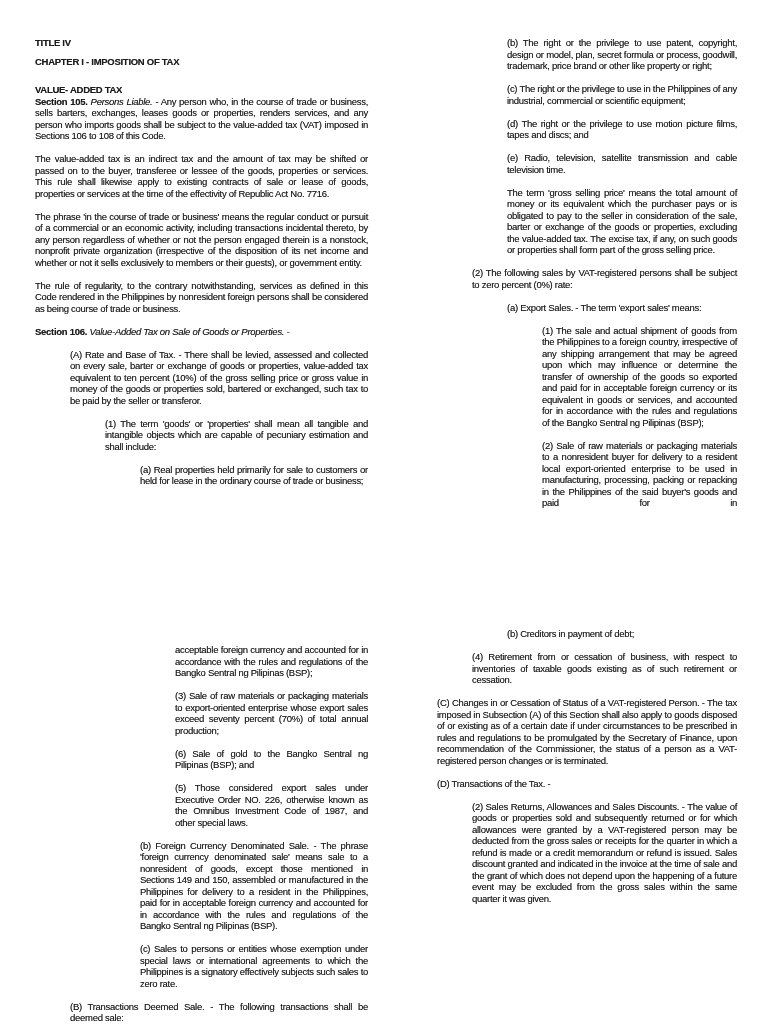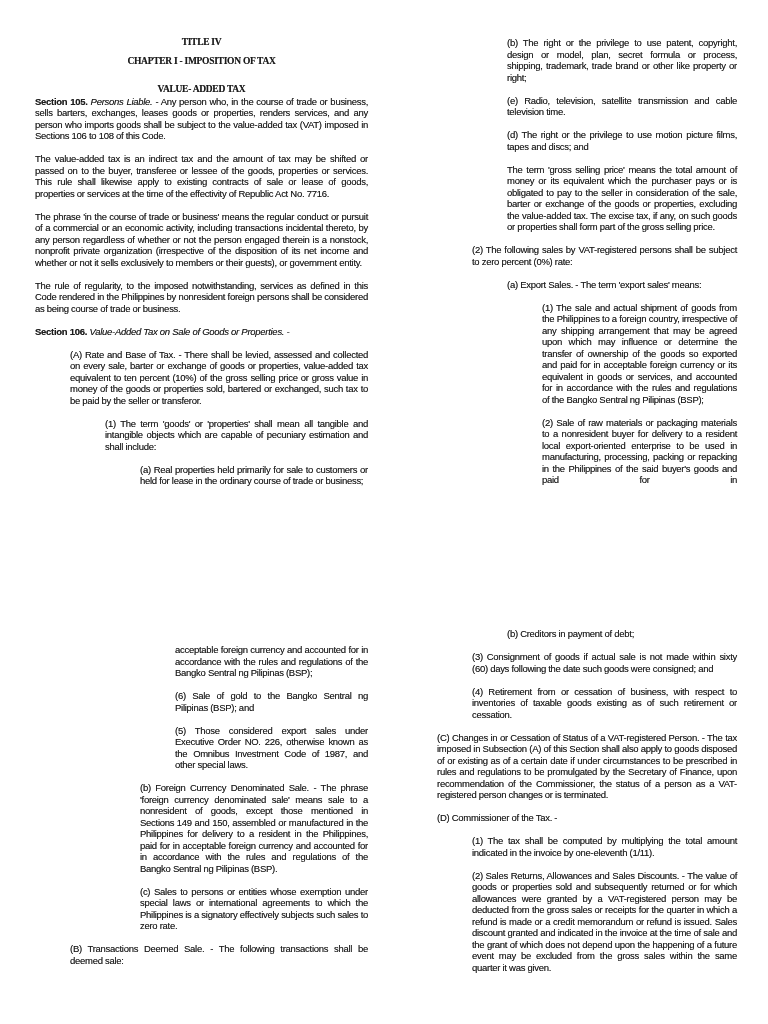--- a/index.html
+++ b/index.html
@@ -22,22 +22,21 @@
   .col {
     position: absolute;
     text-align: justify;
   }
   .col-p1-left  { left: 35px;  top: 0;     width: 333px; padding-top: 37px; }
   .col-p1-right { left: 437px; top: 37px;  width: 300px; }
   .col-p2-left  { left: 35px;  top: 644px; width: 333px; }
   .col-p2-right { left: 437px; top: 628px; width: 300px; }
   .doc-title {
     font-weight: bold;
-    text-align: center;
-    font-family: Liberation Serif, serif;
+    text-align: left;
   }
   .chapter {
     margin-top: 7px;
     margin-bottom: 17px;
   }
   .para { margin: 0 0 11.5px 0; }
   .para:last-child { margin-bottom: 0; }
   .indent-1 { margin-left: 35px; }
   .indent-2 { margin-left: 70px; }
   .indent-3 { margin-left: 105px; }
@@ -50,55 +49,55 @@
 <body>
 
 <div class="col col-p1-left">
   <div class="doc-title">TITLE IV</div>
   <div class="doc-title chapter">CHAPTER I - IMPOSITION OF TAX</div>
   <div class="doc-title">VALUE- ADDED TAX</div>
   <div>
       <p class="para indent-0"><span class="b">Section 105.</span><span> </span><span class="i">Persons Liable.</span><span> - Any person who, in the course of trade or business, sells barters, exchanges, leases goods or properties, renders services, and any person who imports goods shall be subject to the value-added tax (VAT) imposed in Sections 106 to 108 of this Code.</span></p>
       <p class="para indent-0"><span>The value-added tax is an indirect tax and the amount of tax may be shifted or passed on to the buyer, transferee or lessee of the goods, properties or services. This rule shall likewise apply to existing contracts of sale or lease of goods, properties or services at the time of the effectivity of Republic Act No. 7716.</span></p>
       <p class="para indent-0"><span>The phrase 'in the course of trade or business' means the regular conduct or pursuit of a commercial or an economic activity, including transactions incidental thereto, by any person regardless of whether or not the person engaged therein is a nonstock, nonprofit private organization (irrespective of the disposition of its net income and whether or not it sells exclusively to members or their guests), or government entity.</span></p>
-      <p class="para indent-0"><span>The rule of regularity, to the imposed notwithstanding, services as defined in this Code rendered in the Philippines by nonresident foreign persons shall be considered as being course of trade or business.</span></p>
+      <p class="para indent-0"><span>The rule of regularity, to the contrary notwithstanding, services as defined in this Code rendered in the Philippines by nonresident foreign persons shall be considered as being course of trade or business.</span></p>
       <p class="para indent-0"><span class="b">Section 106.</span><span> </span><span class="i">Value-Added Tax on Sale of Goods or Properties. -</span></p>
       <p class="para indent-1"><span>(A) Rate and Base of Tax. - There shall be levied, assessed and collected on every sale, barter or exchange of goods or properties, value-added tax equivalent to ten percent (10%) of the gross selling price or gross value in money of the goods or properties sold, bartered or exchanged, such tax to be paid by the seller or transferor.</span></p>
       <p class="para indent-2"><span>(1) The term 'goods' or 'properties' shall mean all tangible and intangible objects which are capable of pecuniary estimation and shall include:</span></p>
       <p class="para indent-3"><span>(a) Real properties held primarily for sale to customers or held for lease in the ordinary course of trade or business;</span></p>
     </div>
 </div>
 
 <div class="col col-p1-right">
   <div>
-      <p class="para indent-2"><span>(b) The right or the privilege to use patent, copyright, design or model, plan, secret formula or process, shipping, trademark, trade brand or other like property or right;</span></p>
+      <p class="para indent-2"><span>(b) The right or the privilege to use patent, copyright, design or model, plan, secret formula or process, goodwill, trademark, price brand or other like property or right;</span></p>
+      <p class="para indent-2"><span>(c) The right or the privilege to use in the Philippines of any industrial, commercial or scientific equipment;</span></p>
+      <p class="para indent-2"><span>(d) The right or the privilege to use motion picture films, tapes and discs; and</span></p>
       <p class="para indent-2"><span>(e) Radio, television, satellite transmission and cable television time.</span></p>
-      <p class="para indent-2"><span>(d) The right or the privilege to use motion picture films, tapes and discs; and</span></p>
       <p class="para indent-2"><span>The term 'gross selling price' means the total amount of money or its equivalent which the purchaser pays or is obligated to pay to the seller in consideration of the sale, barter or exchange of the goods or properties, excluding the value-added tax. The excise tax, if any, on such goods or properties shall form part of the gross selling price.</span></p>
       <p class="para indent-1"><span>(2) The following sales by VAT-registered persons shall be subject to zero percent (0%) rate:</span></p>
       <p class="para indent-2"><span>(a) Export Sales. - The term 'export sales' means:</span></p>
       <p class="para indent-3"><span>(1) The sale and actual shipment of goods from the Philippines to a foreign country, irrespective of any shipping arrangement that may be agreed upon which may influence or determine the transfer of ownership of the goods so exported and paid for in acceptable foreign currency or its equivalent in goods or services, and accounted for in accordance with the rules and regulations of the Bangko Sentral ng Pilipinas (BSP);</span></p>
       <p class="para indent-3 jl"><span>(2) Sale of raw materials or packaging materials to a nonresident buyer for delivery to a resident local export-oriented enterprise to be used in manufacturing, processing, packing or repacking in the Philippines of the said buyer's goods and paid for in</span></p>
     </div>
 </div>
 
 <div class="col col-p2-left">
   <div>
       <p class="para indent-4"><span>acceptable foreign currency and accounted for in accordance with the rules and regulations of the Bangko Sentral ng Pilipinas (BSP);</span></p>
+      <p class="para indent-4"><span>(3) Sale of raw materials or packaging materials to export-oriented enterprise whose export sales exceed seventy percent (70%) of total annual production;</span></p>
       <p class="para indent-4"><span>(6) Sale of gold to the Bangko Sentral ng Pilipinas (BSP); and</span></p>
       <p class="para indent-4"><span>(5) Those considered export sales under Executive Order NO. 226, otherwise known as the Omnibus Investment Code of 1987, and other special laws.</span></p>
       <p class="para indent-3"><span>(b) Foreign Currency Denominated Sale. - The phrase 'foreign currency denominated sale' means sale to a nonresident of goods, except those mentioned in Sections 149 and 150, assembled or manufactured in the Philippines for delivery to a resident in the Philippines, paid for in acceptable foreign currency and accounted for in accordance with the rules and regulations of the Bangko Sentral ng Pilipinas (BSP).</span></p>
       <p class="para indent-3"><span>(c) Sales to persons or entities whose exemption under special laws or international agreements to which the Philippines is a signatory effectively subjects such sales to zero rate.</span></p>
       <p class="para indent-1"><span>(B) Transactions Deemed Sale. - The following transactions shall be deemed sale:</span></p>
     </div>
 </div>
 
 <div class="col col-p2-right">
   <div>
       <p class="para indent-2"><span>(b) Creditors in payment of debt;</span></p>
-      <p class="para indent-1"><span>(3) Consignment of goods if actual sale is not made within sixty (60) days following the date such goods were consigned; and</span></p>
       <p class="para indent-1"><span>(4) Retirement from or cessation of business, with respect to inventories of taxable goods existing as of such retirement or cessation.</span></p>
       <p class="para indent-0"><span>(C) Changes in or Cessation of Status of a VAT-registered Person. - The tax imposed in Subsection (A) of this Section shall also apply to goods disposed of or existing as of a certain date if under circumstances to be prescribed in rules and regulations to be promulgated by the Secretary of Finance, upon recommendation of the Commissioner, the status of a person as a VAT-registered person changes or is terminated.</span></p>
-      <p class="para indent-0"><span>(D) Commissioner of the Tax. -</span></p>
-      <p class="para indent-1"><span>(1) The tax shall be computed by multiplying the total amount indicated in the invoice by one-eleventh (1/11).</span></p>
+      <p class="para indent-0"><span>(D) Transactions of the Tax. -</span></p>
       <p class="para indent-1"><span>(2) Sales Returns, Allowances and Sales Discounts. - The value of goods or properties sold and subsequently returned or for which allowances were granted by a VAT-registered person may be deducted from the gross sales or receipts for the quarter in which a refund is made or a credit memorandum or refund is issued. Sales discount granted and indicated in the invoice at the time of sale and the grant of which does not depend upon the happening of a future event may be excluded from the gross sales within the same quarter it was given.</span></p>
     </div>
 </div>
 
 </body></html>

